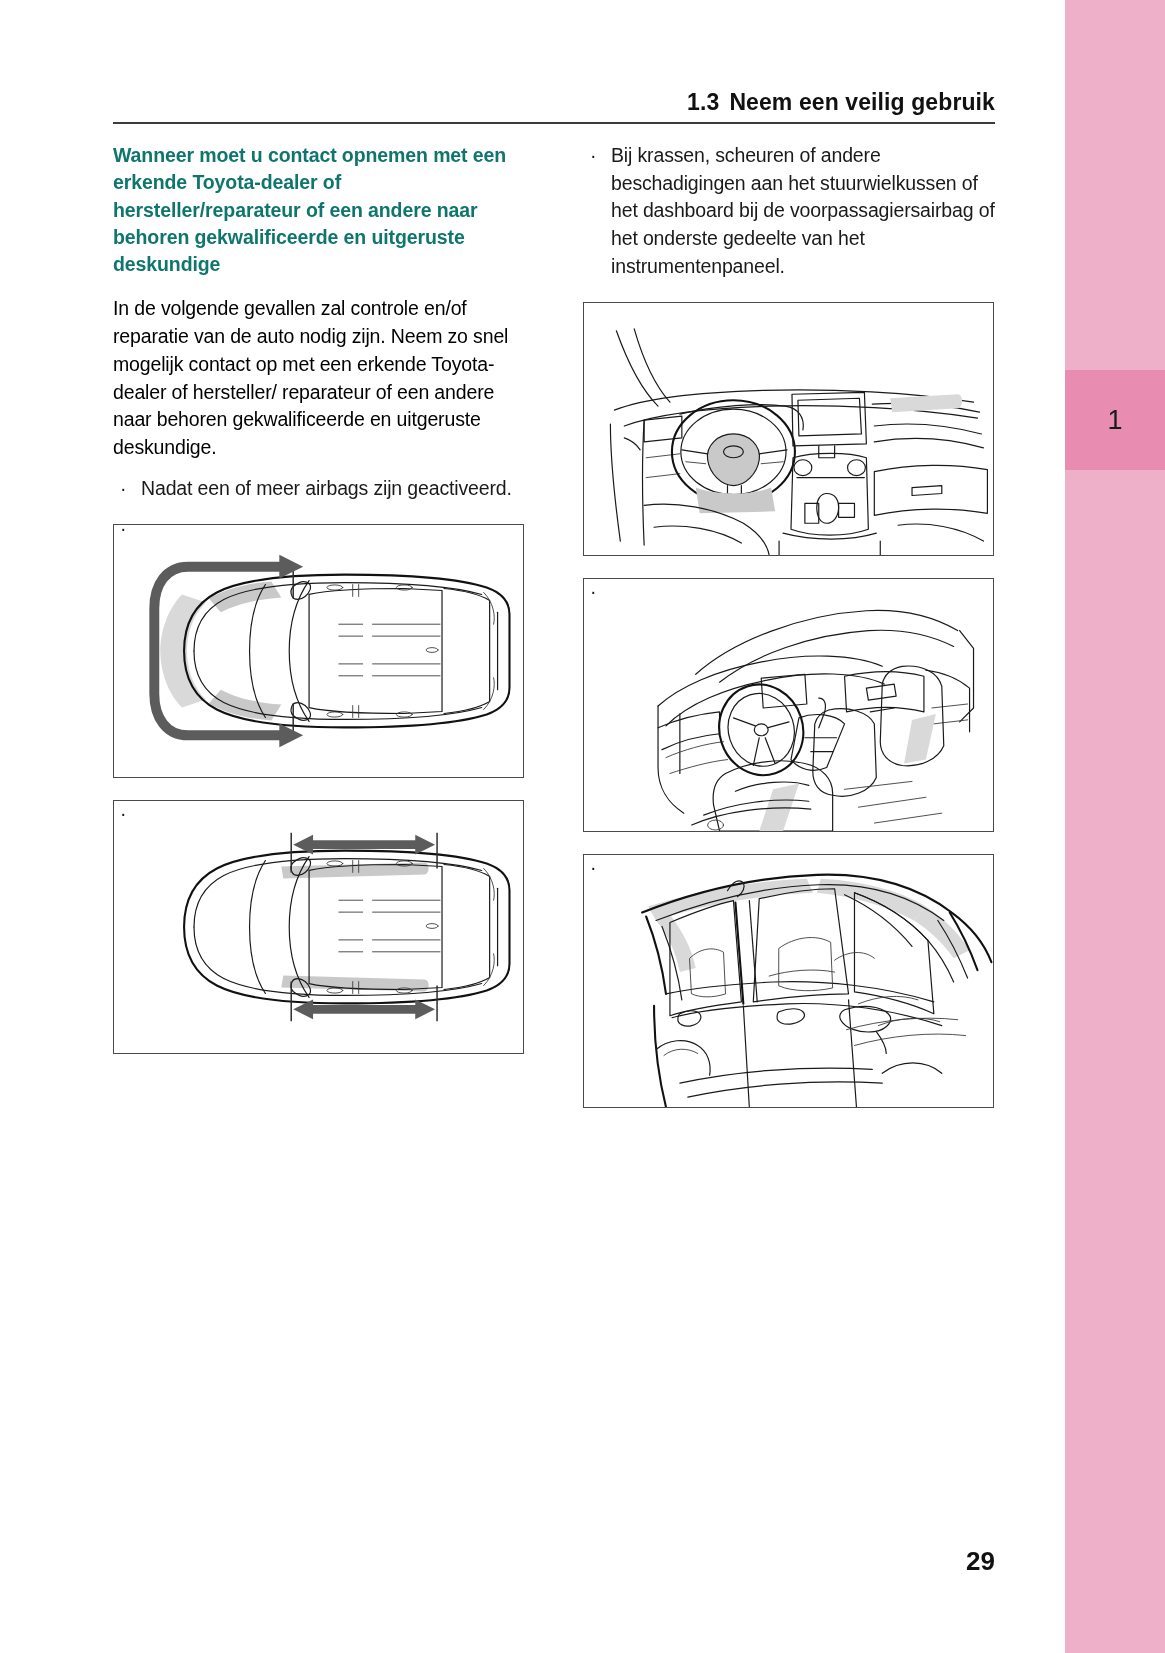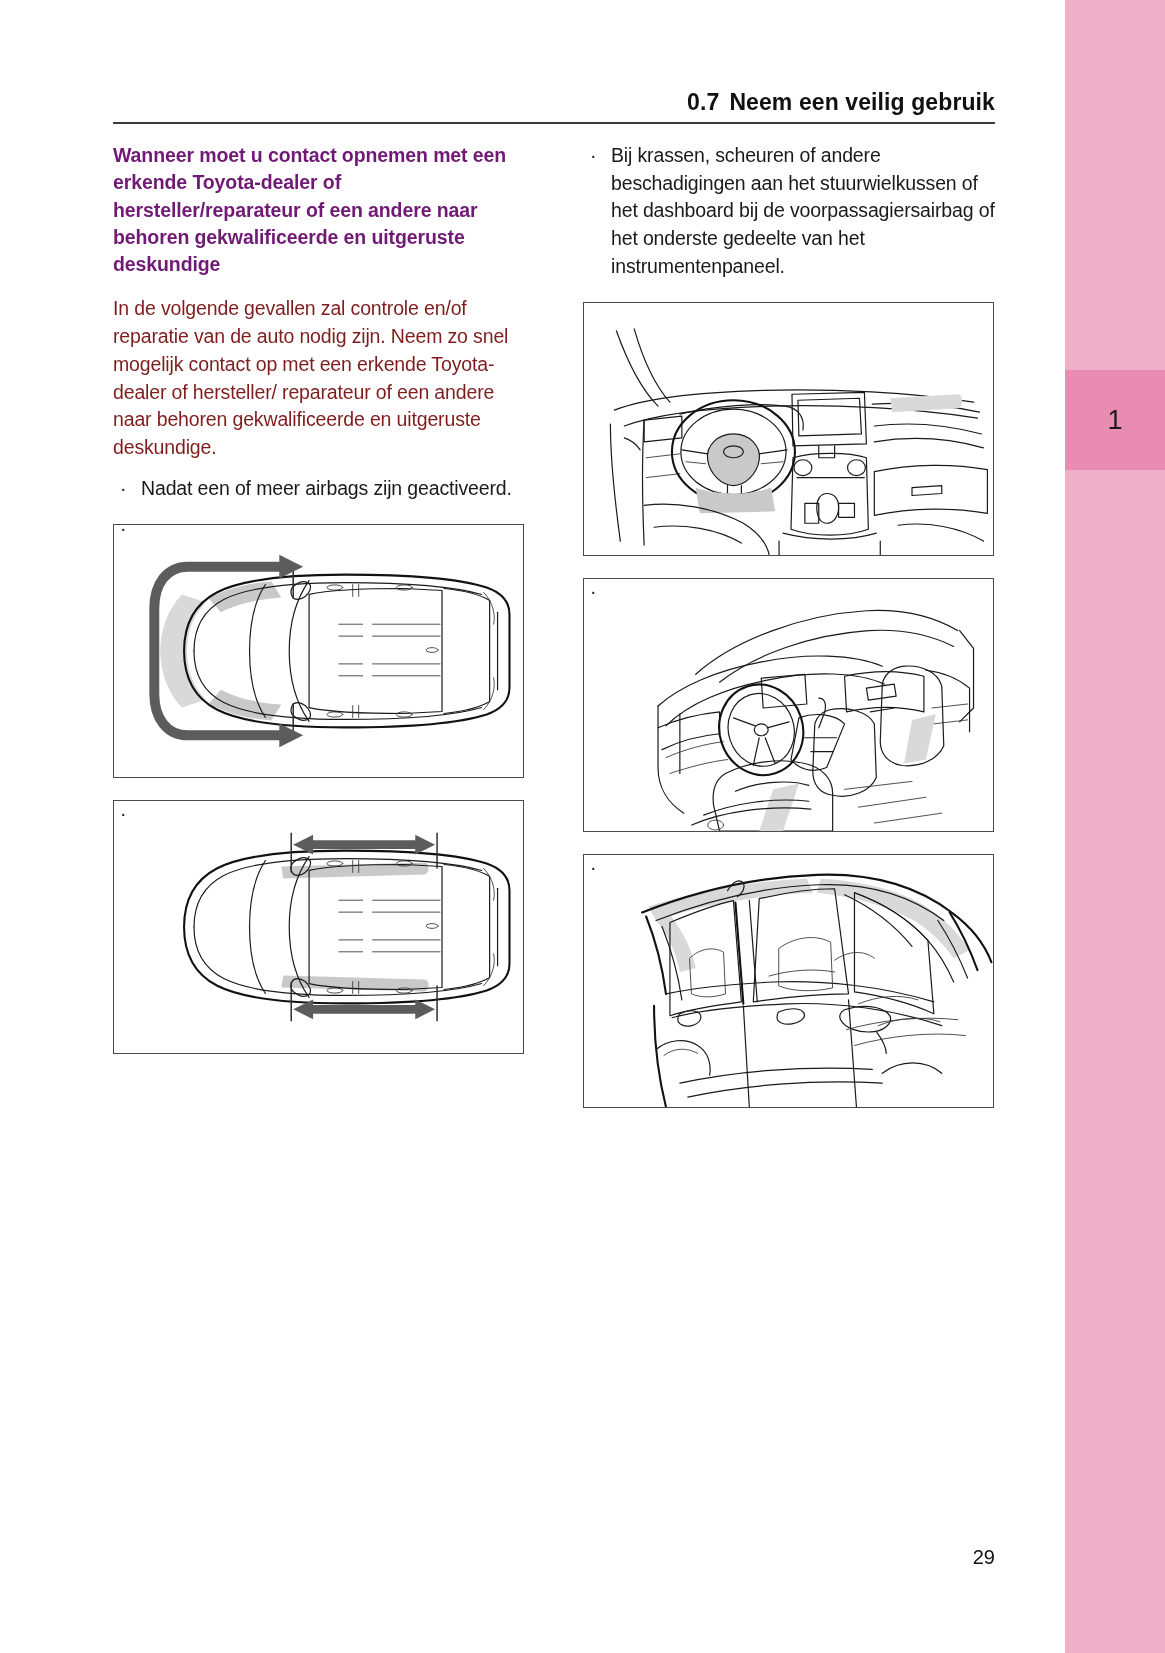--- a/index.html
+++ b/index.html
@@ -94,28 +94,28 @@
     width: 416px;
   }
   .col-left  { left: 113px; }
   .col-right { left: 583px; }
 
   h2.block-head {
     margin: 0 0 17px 0;
     font-size: 19.5px;
     font-weight: bold;
     line-height: 1.40;
-    color: #701a75;
+    color: #0f766e;
     letter-spacing: -0.1px;
   }
   p.body-par {
     margin: 0 0 13px 0;
     font-size: 19.5px;
     line-height: 1.42;
-    color: #7f1d1d;
+    color: #000000;
     letter-spacing: -0.15px;
   }
 
   ul.bullets {
     margin: 0;
     padding: 0;
     list-style: none;
   }
   ul.bullets li {
     position: relative;
@@ -159,40 +159,40 @@
   .arrow   { fill: #5c5c5c; stroke: none; }
   .guide   { fill: none; stroke: #2c2c2c; stroke-width: 1.5; }
 
   
   .page-number {
     position: absolute;
     left: 930px;
     top: 1546px;
     width: 65px;
     text-align: right;
-    font-size: 20px;
-    font-weight: normal;
+    font-size: 26px;
+    font-weight: bold;
     color: #111111;
   }
 </style>
 </head>
 <body>
 
 <div id="page">
 
   <div class="side-tab">
     <div class="side-tab-number-block">
       <span class="side-tab-number">1</span>
     </div>
     <div class="side-tab-label">Veiligheid en beveiliging</div>
   </div>
 
   <div class="header">
     <div class="header-title">
-      <span class="sec-num">0.7</span><span>Neem een veilig gebruik</span>
+      <span class="sec-num">1.3</span><span>Neem een veilig gebruik</span>
     </div>
     <div class="header-rule"></div>
   </div>
 
   <div class="col col-left">
 
     <h2 class="block-head">Wanneer moet u contact opnemen met een erkende Toyota-dealer of hersteller/reparateur of een andere naar behoren gekwalificeerde en uitgeruste deskundige</h2>
 
     <p class="body-par">In de volgende gevallen zal controle en/of reparatie van de auto nodig zijn. Neem zo snel mogelijk contact op met een erkende Toyota-dealer of hersteller/ reparateur of een andere naar behoren gekwalificeerde en uitgeruste deskundige.</p>
 

